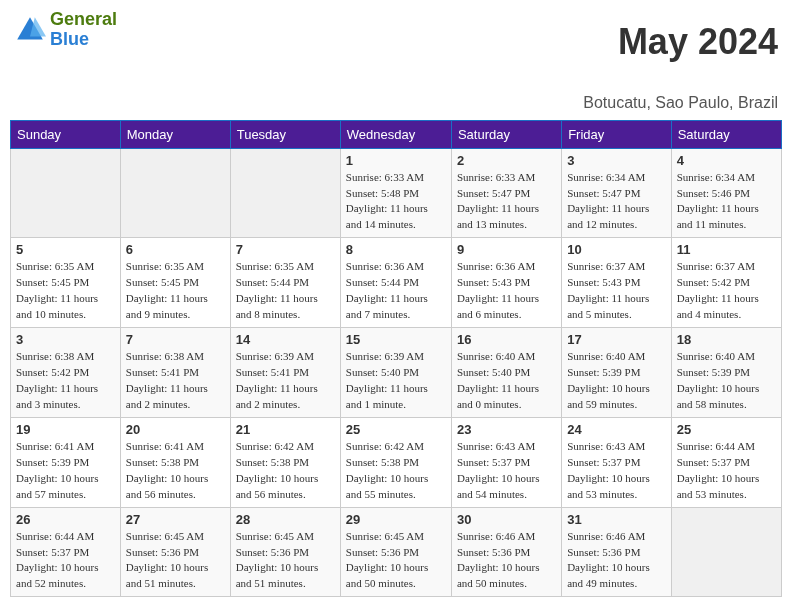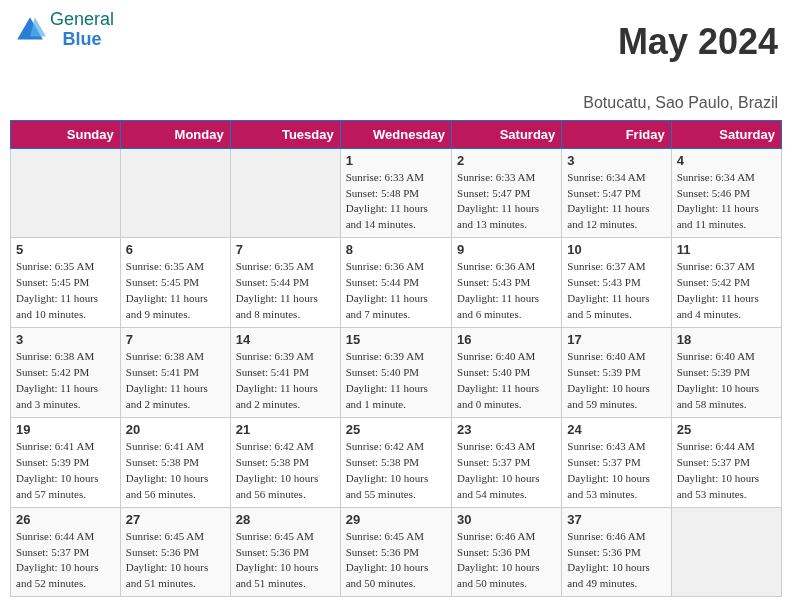--- a/index.html
+++ b/index.html
@@ -22,28 +22,27 @@
       align-items: center;
       gap: 4px;
     }
     .logo-text {
       display: flex;
       flex-direction: column;
       line-height: 1.1;
     }
     .logo-general {
       font-size: 18px;
-      font-weight: normal;
-      color: #0f766e;
+      font-weight: bold;
+      color: #4d7c0f;
     }
     .logo-blue {
       font-size: 18px;
       font-weight: bold;
       color: #2a7fd4;
-      text-align: center;
     }
     .logo-icon {
       width: 32px;
       height: 32px;
     }
     .title-block {
       text-align: right;
     }
     .calendar-title {
       font-size: 36px;
@@ -56,26 +55,26 @@
       font-size: 16px;
       color: #555;
       margin-top: 32px;
     }
     table {
       width: 100%;
       border-collapse: collapse;
       font-size: 11px;
     }
     thead tr th {
-      background-color: #be185d;
+      background-color: #4c1d95;
       color: #fff;
-      text-align: right;
+      text-align: left;
       padding: 6px 6px;
       font-size: 13px;
-      font-weight: bold;
+      font-weight: normal;
       border: 1px solid #1a6fc4;
     }
     tbody tr td {
       border: 1px solid #ccc;
       vertical-align: top;
       padding: 4px 5px;
       width: 113px;
       min-height: 70px;
       background: #fff;
     }
@@ -166,17 +165,17 @@
         <td><span class="day-num">23</span><span class="day-info">Sunrise: 6:43 AM<br>Sunset: 5:37 PM<br>Daylight: 10 hours and 54 minutes.</span></td>
         <td><span class="day-num">24</span><span class="day-info">Sunrise: 6:43 AM<br>Sunset: 5:37 PM<br>Daylight: 10 hours and 53 minutes.</span></td>
         <td><span class="day-num">25</span><span class="day-info">Sunrise: 6:44 AM<br>Sunset: 5:37 PM<br>Daylight: 10 hours and 53 minutes.</span></td>
       </tr>
       <tr>
         <td><span class="day-num">26</span><span class="day-info">Sunrise: 6:44 AM<br>Sunset: 5:37 PM<br>Daylight: 10 hours and 52 minutes.</span></td>
         <td><span class="day-num">27</span><span class="day-info">Sunrise: 6:45 AM<br>Sunset: 5:36 PM<br>Daylight: 10 hours and 51 minutes.</span></td>
         <td><span class="day-num">28</span><span class="day-info">Sunrise: 6:45 AM<br>Sunset: 5:36 PM<br>Daylight: 10 hours and 51 minutes.</span></td>
         <td><span class="day-num">29</span><span class="day-info">Sunrise: 6:45 AM<br>Sunset: 5:36 PM<br>Daylight: 10 hours and 50 minutes.</span></td>
         <td><span class="day-num">30</span><span class="day-info">Sunrise: 6:46 AM<br>Sunset: 5:36 PM<br>Daylight: 10 hours and 50 minutes.</span></td>
-        <td><span class="day-num">37</span><span class="day-info">Sunrise: 6:46 AM<br>Sunset: 5:36 PM<br>Daylight: 10 hours and 49 minutes.</span></td>
+        <td><span class="day-num">31</span><span class="day-info">Sunrise: 6:46 AM<br>Sunset: 5:36 PM<br>Daylight: 10 hours and 49 minutes.</span></td>
         <td class="empty"></td>
       </tr>
     </tbody>
 </table>
 
 </body></html>

